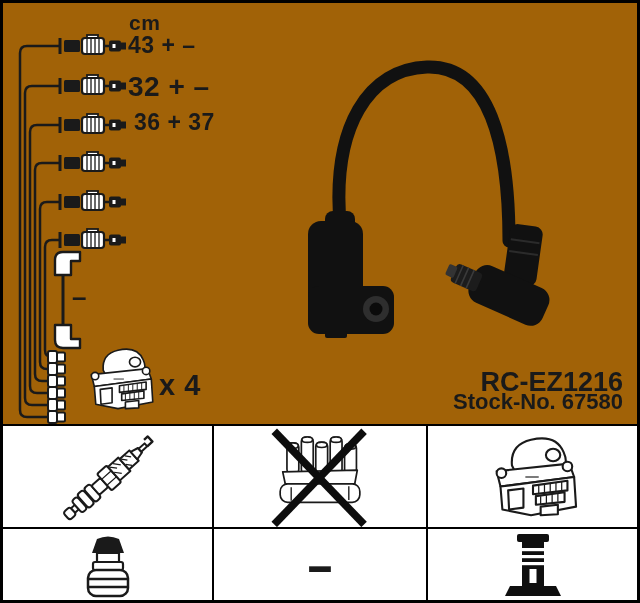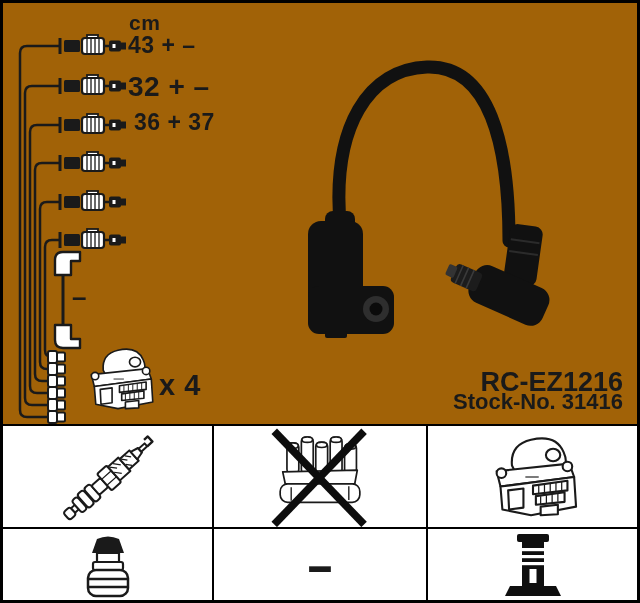--- a/index.html
+++ b/index.html
@@ -157,21 +157,21 @@
     </g>
   </svg>
 
   <div class="lbl" id="lbl-cm">cm</div>
   <div class="lbl" id="lbl-m0">43 + –</div>
   <div class="lbl" id="lbl-m1">32 + –</div>
   <div class="lbl" id="lbl-m2">36 + 37</div>
   <div class="lbl" id="lbl-coilwire">–</div>
   <div class="lbl" id="lbl-x4">x 4</div>
   <div class="lbl" id="lbl-part">RC-EZ1216</div>
-  <div class="lbl" id="lbl-stock">Stock-No. 31416</div>
+  <div class="lbl" id="lbl-stock">Stock-No. 67580</div>
 
   <div class="legend-grid">
 
     <div class="cell br bb">
       <svg width="160" height="100" viewBox="0 0 160 100">
         <g transform="translate(80,52) rotate(-42)" stroke="#1a1a1a" stroke-width="2" fill="#fff" stroke-linejoin="round">
           <rect x="-56" y="-5" width="9" height="10" rx="3"></rect>
           <rect x="-47" y="-3" width="5" height="6"></rect>
           <rect x="-42" y="-8" width="7" height="16" rx="3"></rect>
           <rect x="-34" y="-9" width="8" height="18" rx="3"></rect>

